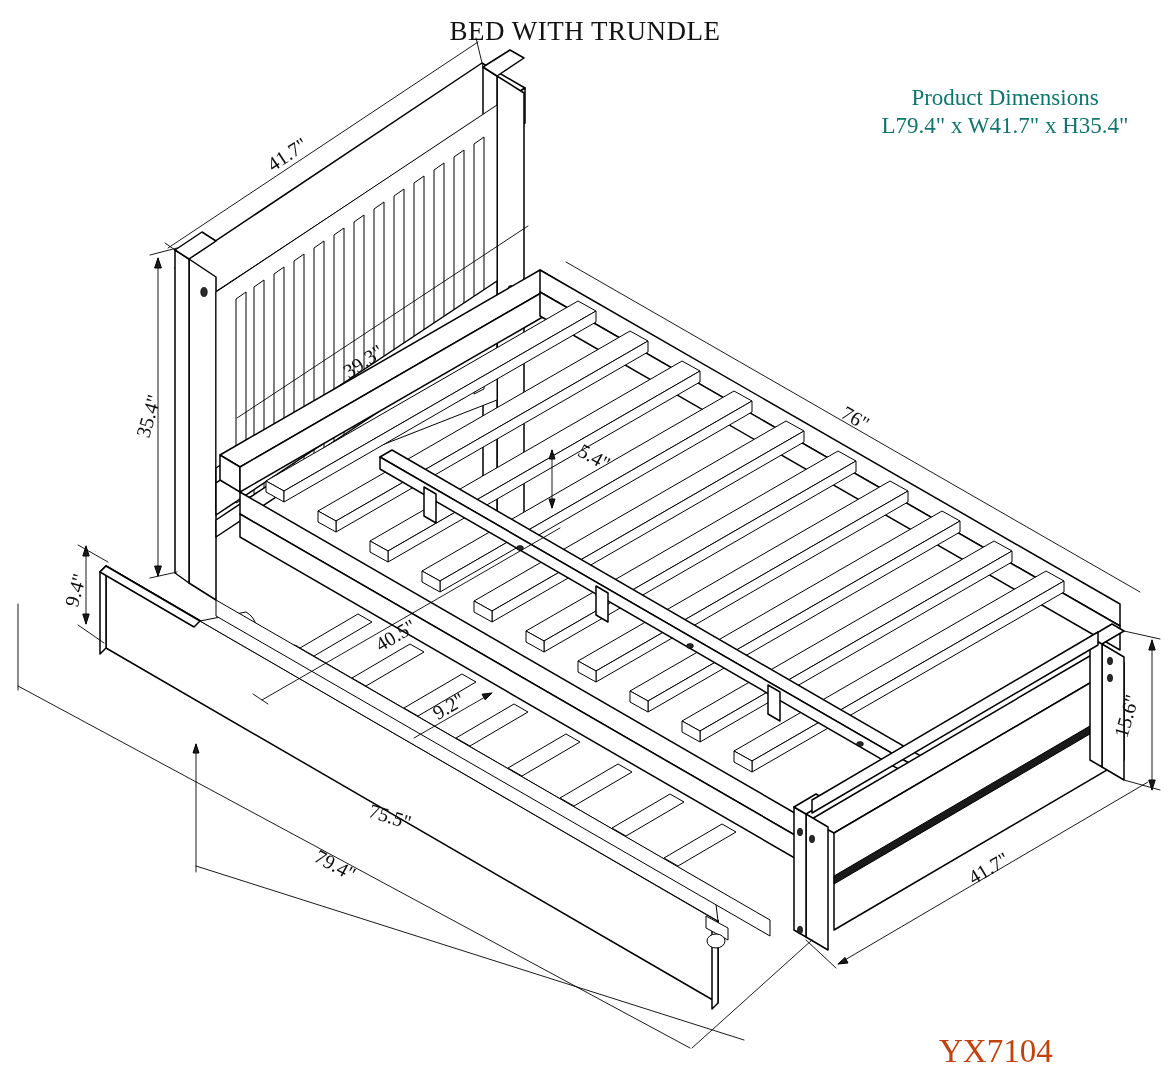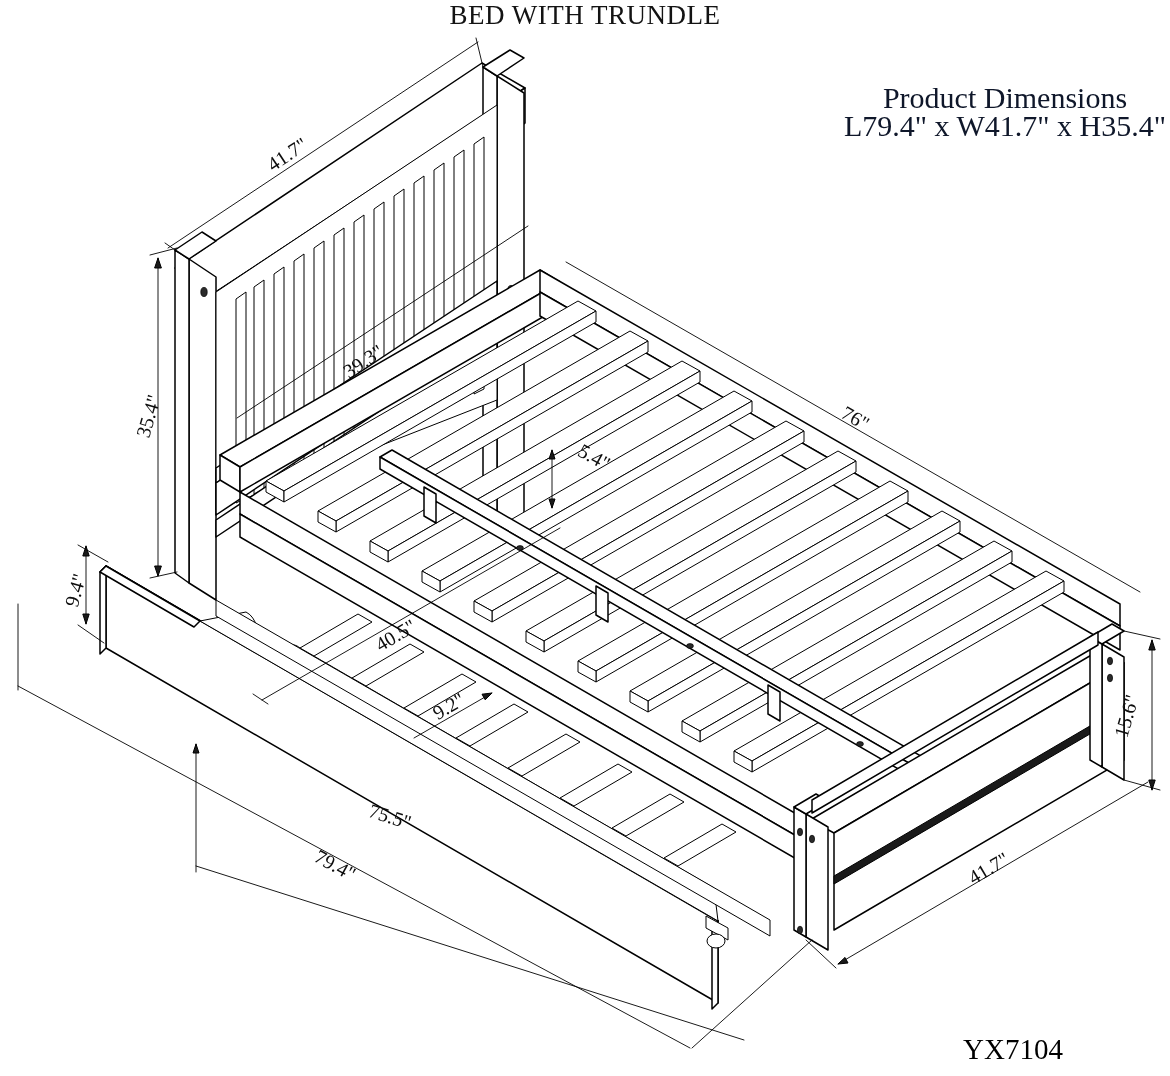--- a/index.html
+++ b/index.html
@@ -11,48 +11,48 @@
     position: relative;
     width: 1170px;
     height: 1076px;
     background: #ffffff;
     overflow: hidden;
     font-family: "Liberation Serif", "DejaVu Serif", serif;
     color: #111111;
   }
   .title {
     position: absolute;
-    top: 0px;
+    top: 16px;
     left: 0;
     width: 1170px;
     text-align: center;
     font-size: 27px;
     letter-spacing: 0.5px;
     font-family: "Liberation Serif", "DejaVu Serif", serif;
     color: #131313;
   }
   .specs {
     position: absolute;
     top: 84px;
     left: 840px;
     width: 330px;
     text-align: center;
-    font-size: 30px;
+    font-size: 23px;
     line-height: 28px;
     font-family: "Liberation Serif", "DejaVu Serif", serif;
-    color: #0f172a;
+    color: #0f766e;
     white-space: nowrap;
   }
   .model {
     position: absolute;
     top: 1033px;
-    left: 963px;
-    font-size: 29px;
-    font-family: "Liberation Serif", "DejaVu Serif", serif;
-    color: #000000;
+    left: 939px;
+    font-size: 33px;
+    font-family: "Liberation Serif", "DejaVu Serif", serif;
+    color: #c2410c;
   }
   svg.drawing {
     position: absolute;
     top: 0;
     left: 0;
   }
   .ln-dim { fill: none; stroke: #000000; stroke-width: 0.9; stroke-linecap: round; }
   .face { fill: #ffffff; stroke: #000000; stroke-width: 1.5; stroke-linejoin: round; }
   .face-thin { fill: #ffffff; stroke: #000000; stroke-width: 1.0; stroke-linejoin: round; }
   .dark { fill: #1a1a1a; stroke: #000000; stroke-width: 1.0; }

